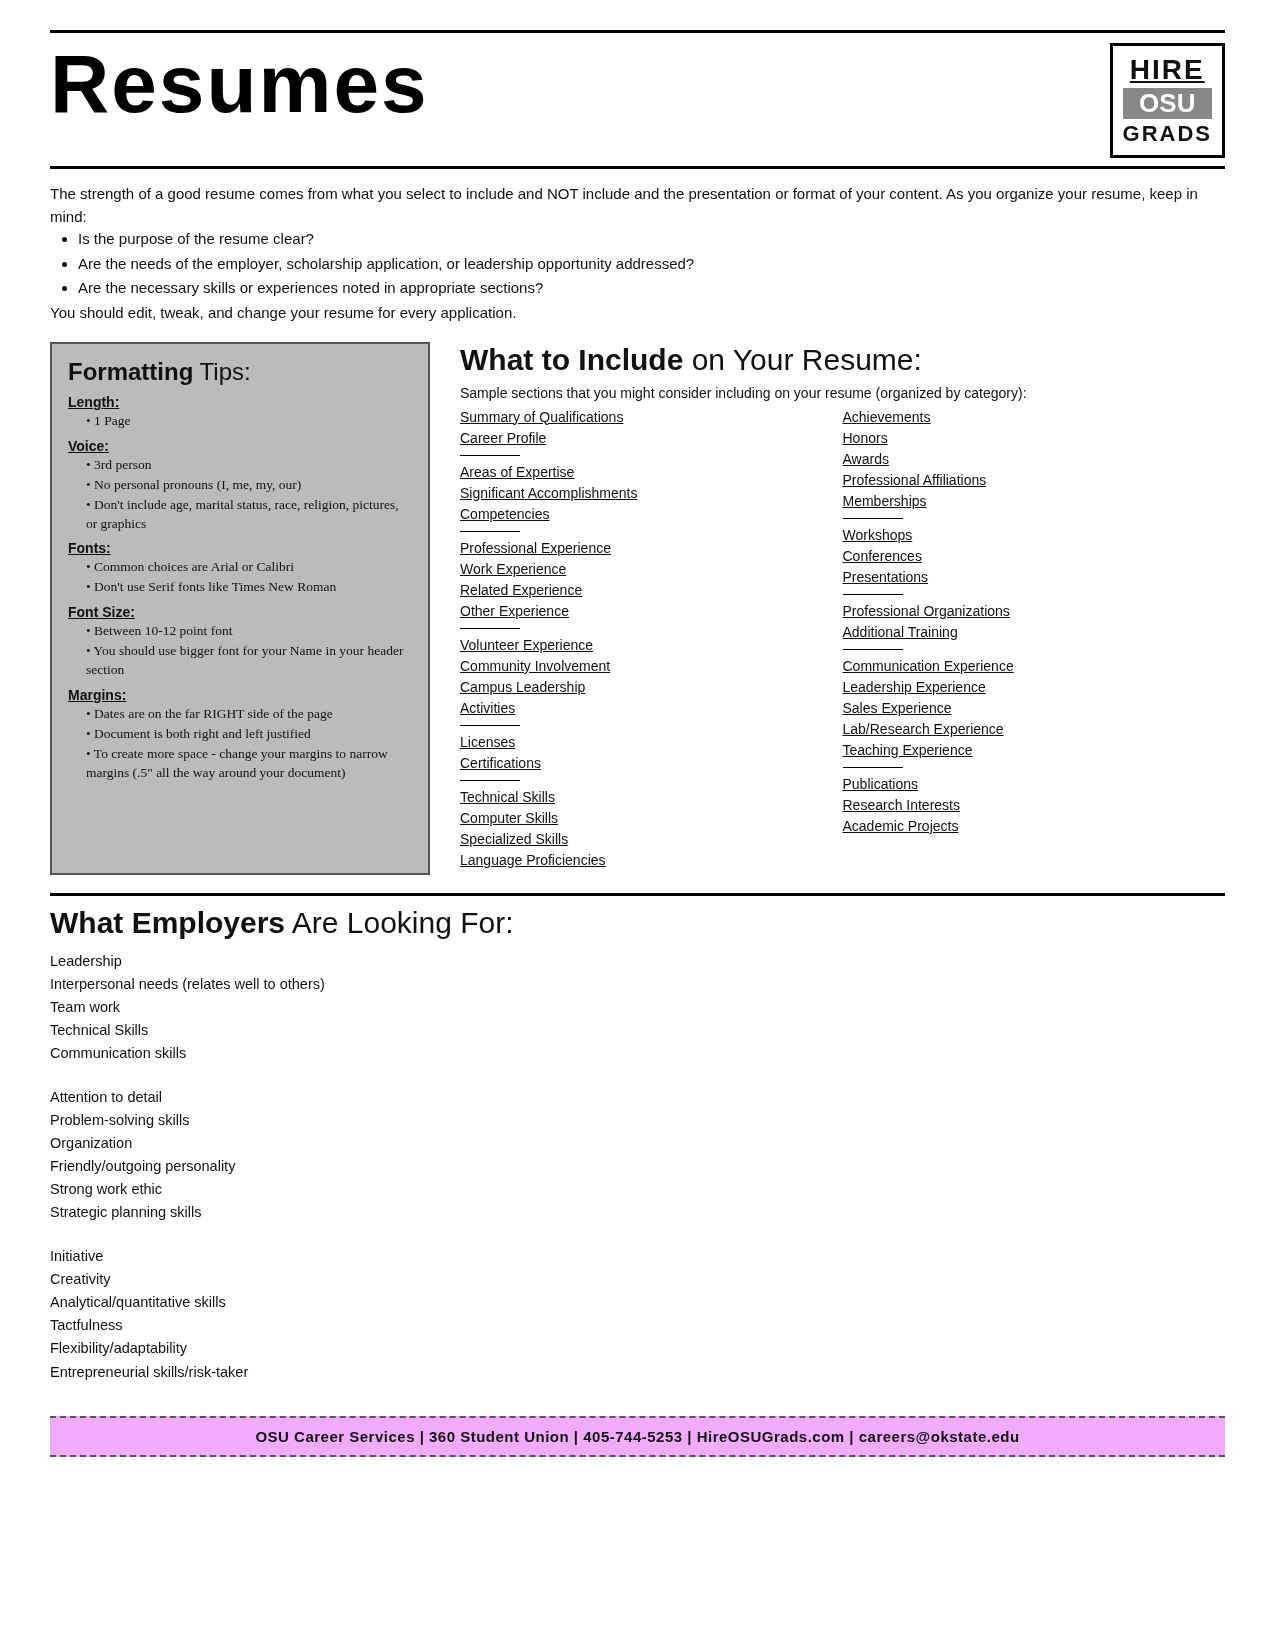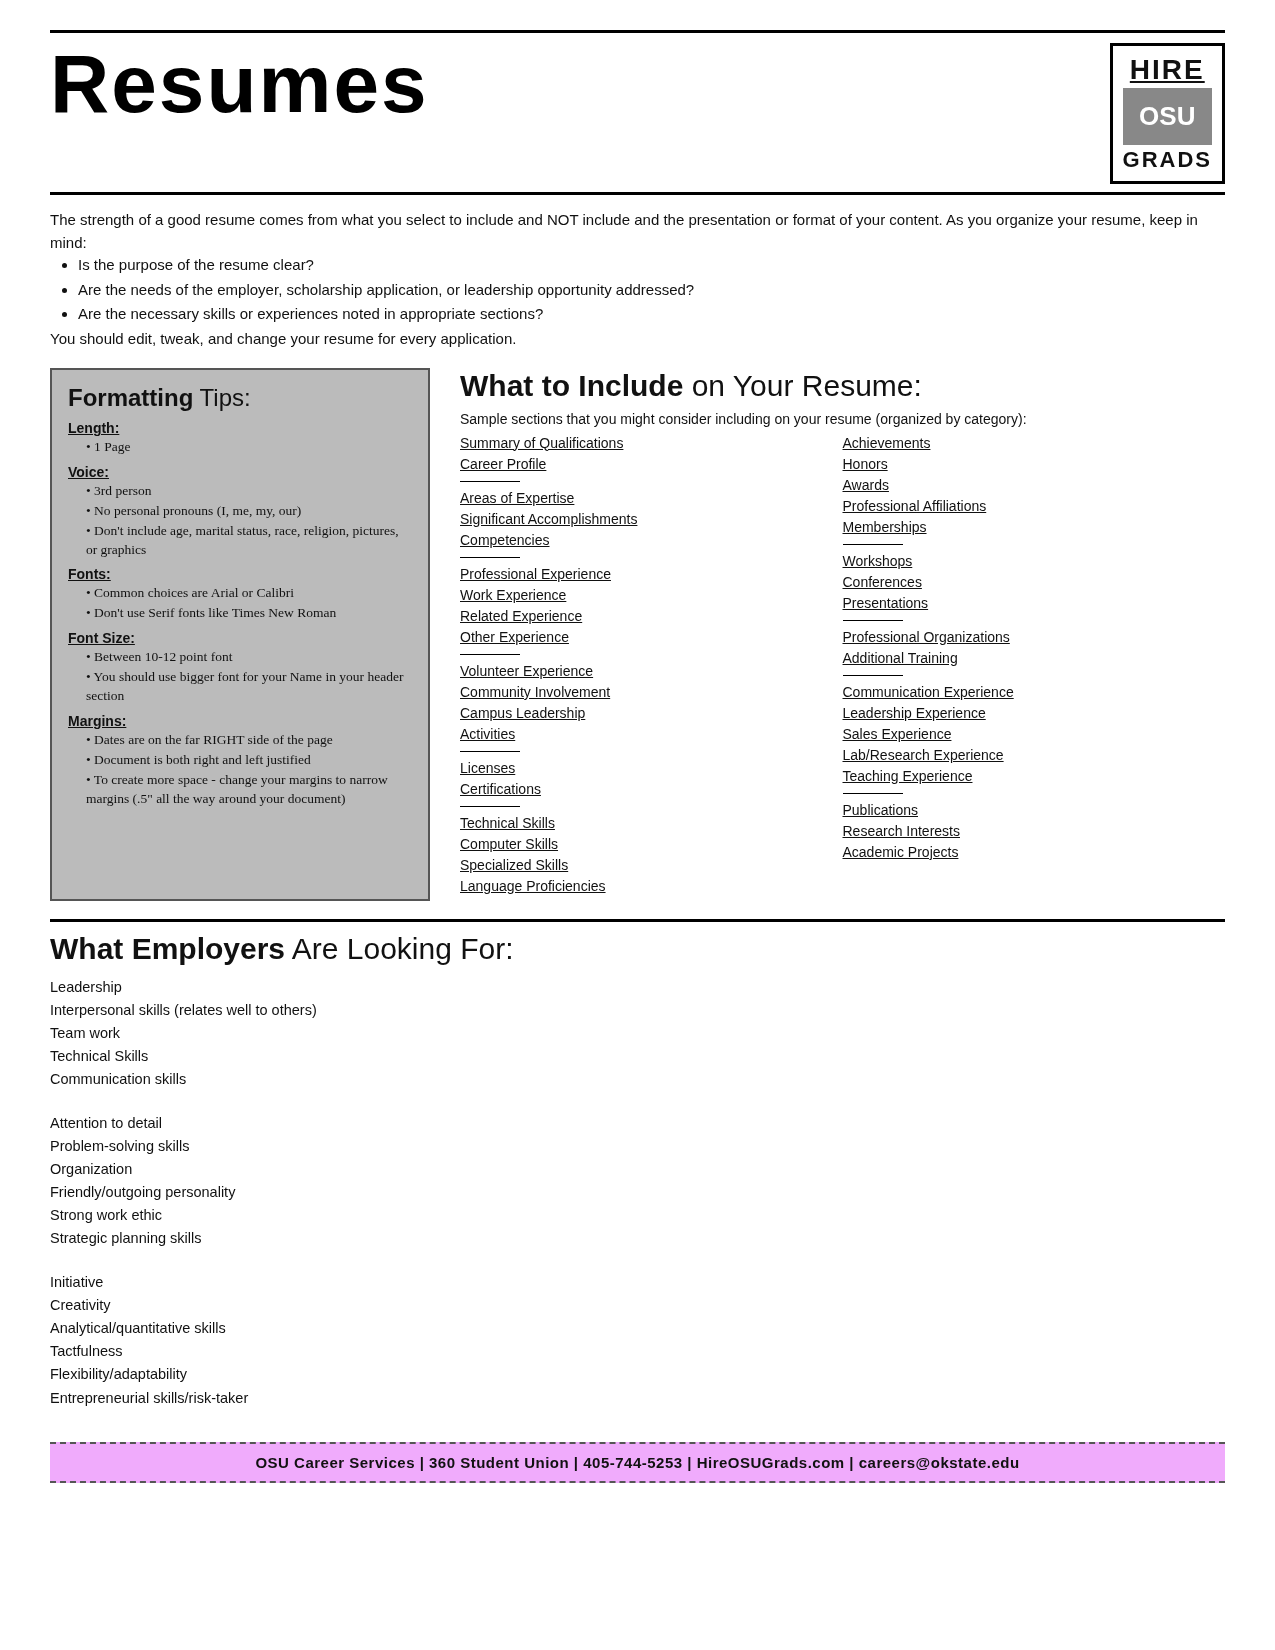--- a/index.html
+++ b/index.html
@@ -64,21 +64,21 @@
       text-decoration: underline;
     }
 
     .logo-osu {
       font-size: 26px;
       font-weight: 900;
       font-family: Arial Black, Arial, sans-serif;
       background: #888;
       color: #fff;
       display: block;
-      padding: 13px 4px;
+      padding: 0 4px;
       margin: 2px 0;
     }
 
     .logo-grads {
       font-size: 22px;
       font-weight: 900;
       font-family: Arial Black, Arial, sans-serif;
       letter-spacing: 2px;
       display: block;
     }
@@ -403,21 +403,21 @@
     </div>
   </div>
 
   <div class="employers-section">
     <div class="employers-title">
       <strong>What Employers</strong><span> Are Looking For:</span>
     </div>
     <div class="employers-columns">
       <div class="employers-col">
         <div class="emp-item">Leadership</div>
-        <div class="emp-item">Interpersonal skills (relates well to others)</div>
+        <div class="emp-item">Interpersonal needs (relates well to others)</div>
         <div class="emp-item">Team work</div>
         <div class="emp-item">Technical Skills</div>
         <div class="emp-item">Communication skills</div>
       </div>
       <div class="employers-col">
         <div class="emp-item">Attention to detail</div>
         <div class="emp-item">Problem-solving skills</div>
         <div class="emp-item">Organization</div>
         <div class="emp-item">Friendly/outgoing personality</div>
         <div class="emp-item">Strong work ethic</div>

